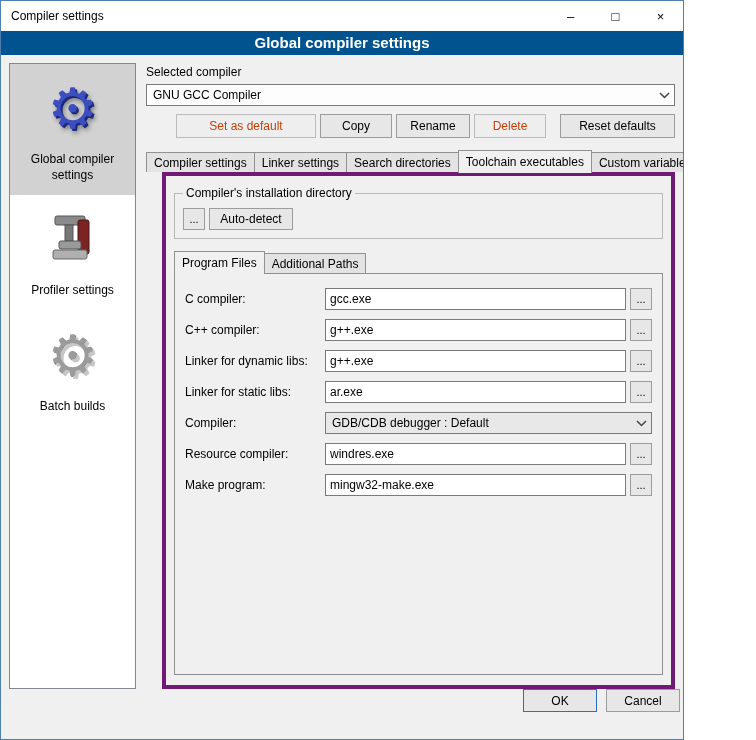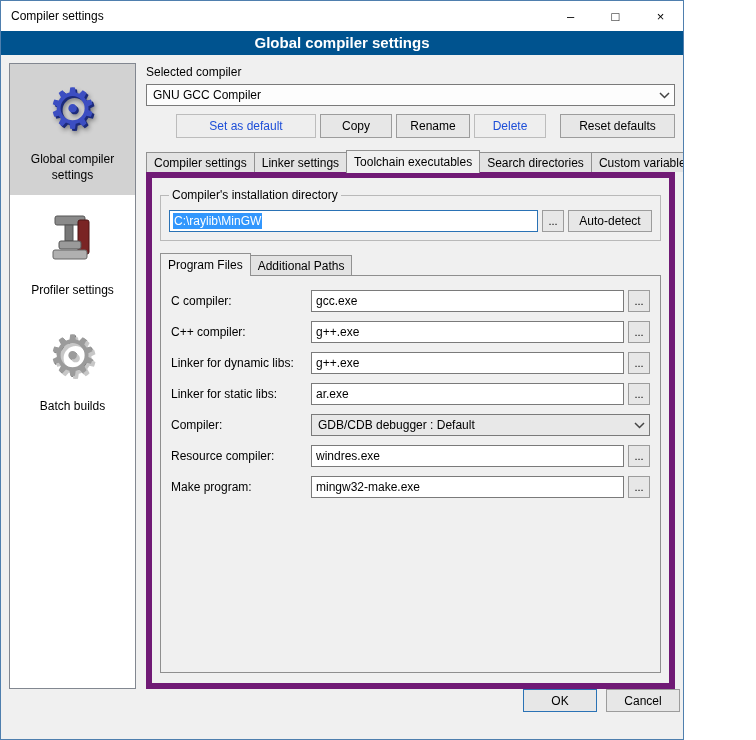--- a/index.html
+++ b/index.html
@@ -30,37 +30,37 @@
   .side-label { margin-top:6px; line-height:1.3; }
 
   
   .main { flex:1; margin-left:10px; display:flex; flex-direction:column; min-width:0; }
   .field-label { margin:2px 0 5px; }
 
   .combo { height:22px; border:1px solid #7a7a7a; background:#fdfdfd; display:flex; align-items:center; padding-left:6px; cursor:default; }
   .combo .chev { margin-left:auto; width:20px; display:flex; justify-content:center; align-items:center; align-self:stretch; }
 
   .btn { height:24px; background:#e7e7e7; border:1px solid #9c9c9c; font-family:inherit; font-size:12px; padding:0 8px; cursor:default; }
-  .btn:disabled { color:#1d4ed8; border-color:#bcbcbc; background:#eeeeee; }
+  .btn:disabled { color:#c2410c; border-color:#bcbcbc; background:#eeeeee; }
   .btn-row { display:flex; justify-content:flex-end; margin-top:8px; gap:4px; }
   .w-default { width:140px; }
   .w-copy { width:72px; }
   .w-rename { width:74px; }
   .w-delete { width:72px; }
   .w-reset { width:115px; margin-left:10px; }
 
   
   .tabstrip { display:flex; align-items:flex-end; margin-top:12px; position:relative; z-index:2; }
   .tab { height:20px; line-height:20px; padding:0 7px; background:#e3e3e3; border:1px solid #919191; border-bottom:none; margin-right:-1px; white-space:nowrap; cursor:default; }
   .tab.active { background:#f0f0f0; height:23px; line-height:23px; margin-bottom:-1px; position:relative; z-index:3; }
   .tab.partial { max-width:40px; overflow:hidden; }
   .tab-arrows { margin-left:auto; display:flex; gap:1px; align-self:center; margin-bottom:1px; }
   .arrow-btn { width:15px; height:17px; border:1px solid #999; background:#e9e9e9; font-size:7px; display:flex; align-items:center; justify-content:center; padding:0; font-family:inherit; }
 
-  .tabpage { flex:1; border:6px solid #701a75; background:#f0f0f0; padding:8px 8px 10px; display:flex; flex-direction:column; min-height:0; position:relative; z-index:1; }
+  .tabpage { flex:1; border:4px solid #701a75; background:#f0f0f0; padding:8px 8px 10px; display:flex; flex-direction:column; min-height:0; position:relative; z-index:1;margin-left:16px; }
 
   
   .group { border:1px solid #b9b9b9; padding:8px 8px 8px; margin-top:2px; }
   .group legend { padding:0 3px; font-size:12px; }
   .dir-row { display:flex; gap:4px; align-items:center; }
   .textbox { height:22px; border:1px solid #7a7a7a; background:#fff; display:flex; align-items:center; padding:0 3px; overflow:hidden; }
   .textbox.focused { border:1px solid #2a72b5; flex:1; }
   .sel { background:#3297fd; color:#fff; padding:1px 1px; }
   .browse-btn { width:22px; height:22px; flex:none; background:#e7e7e7; border:1px solid #9c9c9c; font-family:inherit; font-size:11px; padding:0; }
   .autodetect-btn { width:84px; height:22px; flex:none; }
@@ -142,38 +142,35 @@
         <button class="btn w-default" disabled="">Set as default</button>
         <button class="btn w-copy">Copy</button>
         <button class="btn w-rename">Rename</button>
         <button class="btn w-delete" disabled="">Delete</button>
         <button class="btn w-reset">Reset defaults</button>
       </div>
 
       <div class="tabstrip">
         <div class="tab">Compiler settings</div>
         <div class="tab">Linker settings</div>
+        <div class="tab">Search directories</div>
         <div class="tab active">Toolchain executables</div>
-        <div class="tab">Search directories</div>
         <div class="tab">Custom variables</div>
         <div class="tab partial">Builc</div>
         <div class="tab-arrows">
           <button class="arrow-btn">◄</button>
           <button class="arrow-btn">►</button>
         </div>
       </div>
 
       <div class="tabpage">
 
         <fieldset class="group">
           <legend>Compiler's installation directory</legend>
           <div class="dir-row">
-            <div class="textbox focused">
-              <span class="sel">C:\raylib\MinGW</span>
-            </div>
             <button class="browse-btn">...</button>
             <button class="btn autodetect-btn">Auto-detect</button>
           </div>
         </fieldset>
 
         <div class="tabstrip subtabs">
           <div class="tab active">Program Files</div>
           <div class="tab">Additional Paths</div>
         </div>
 

